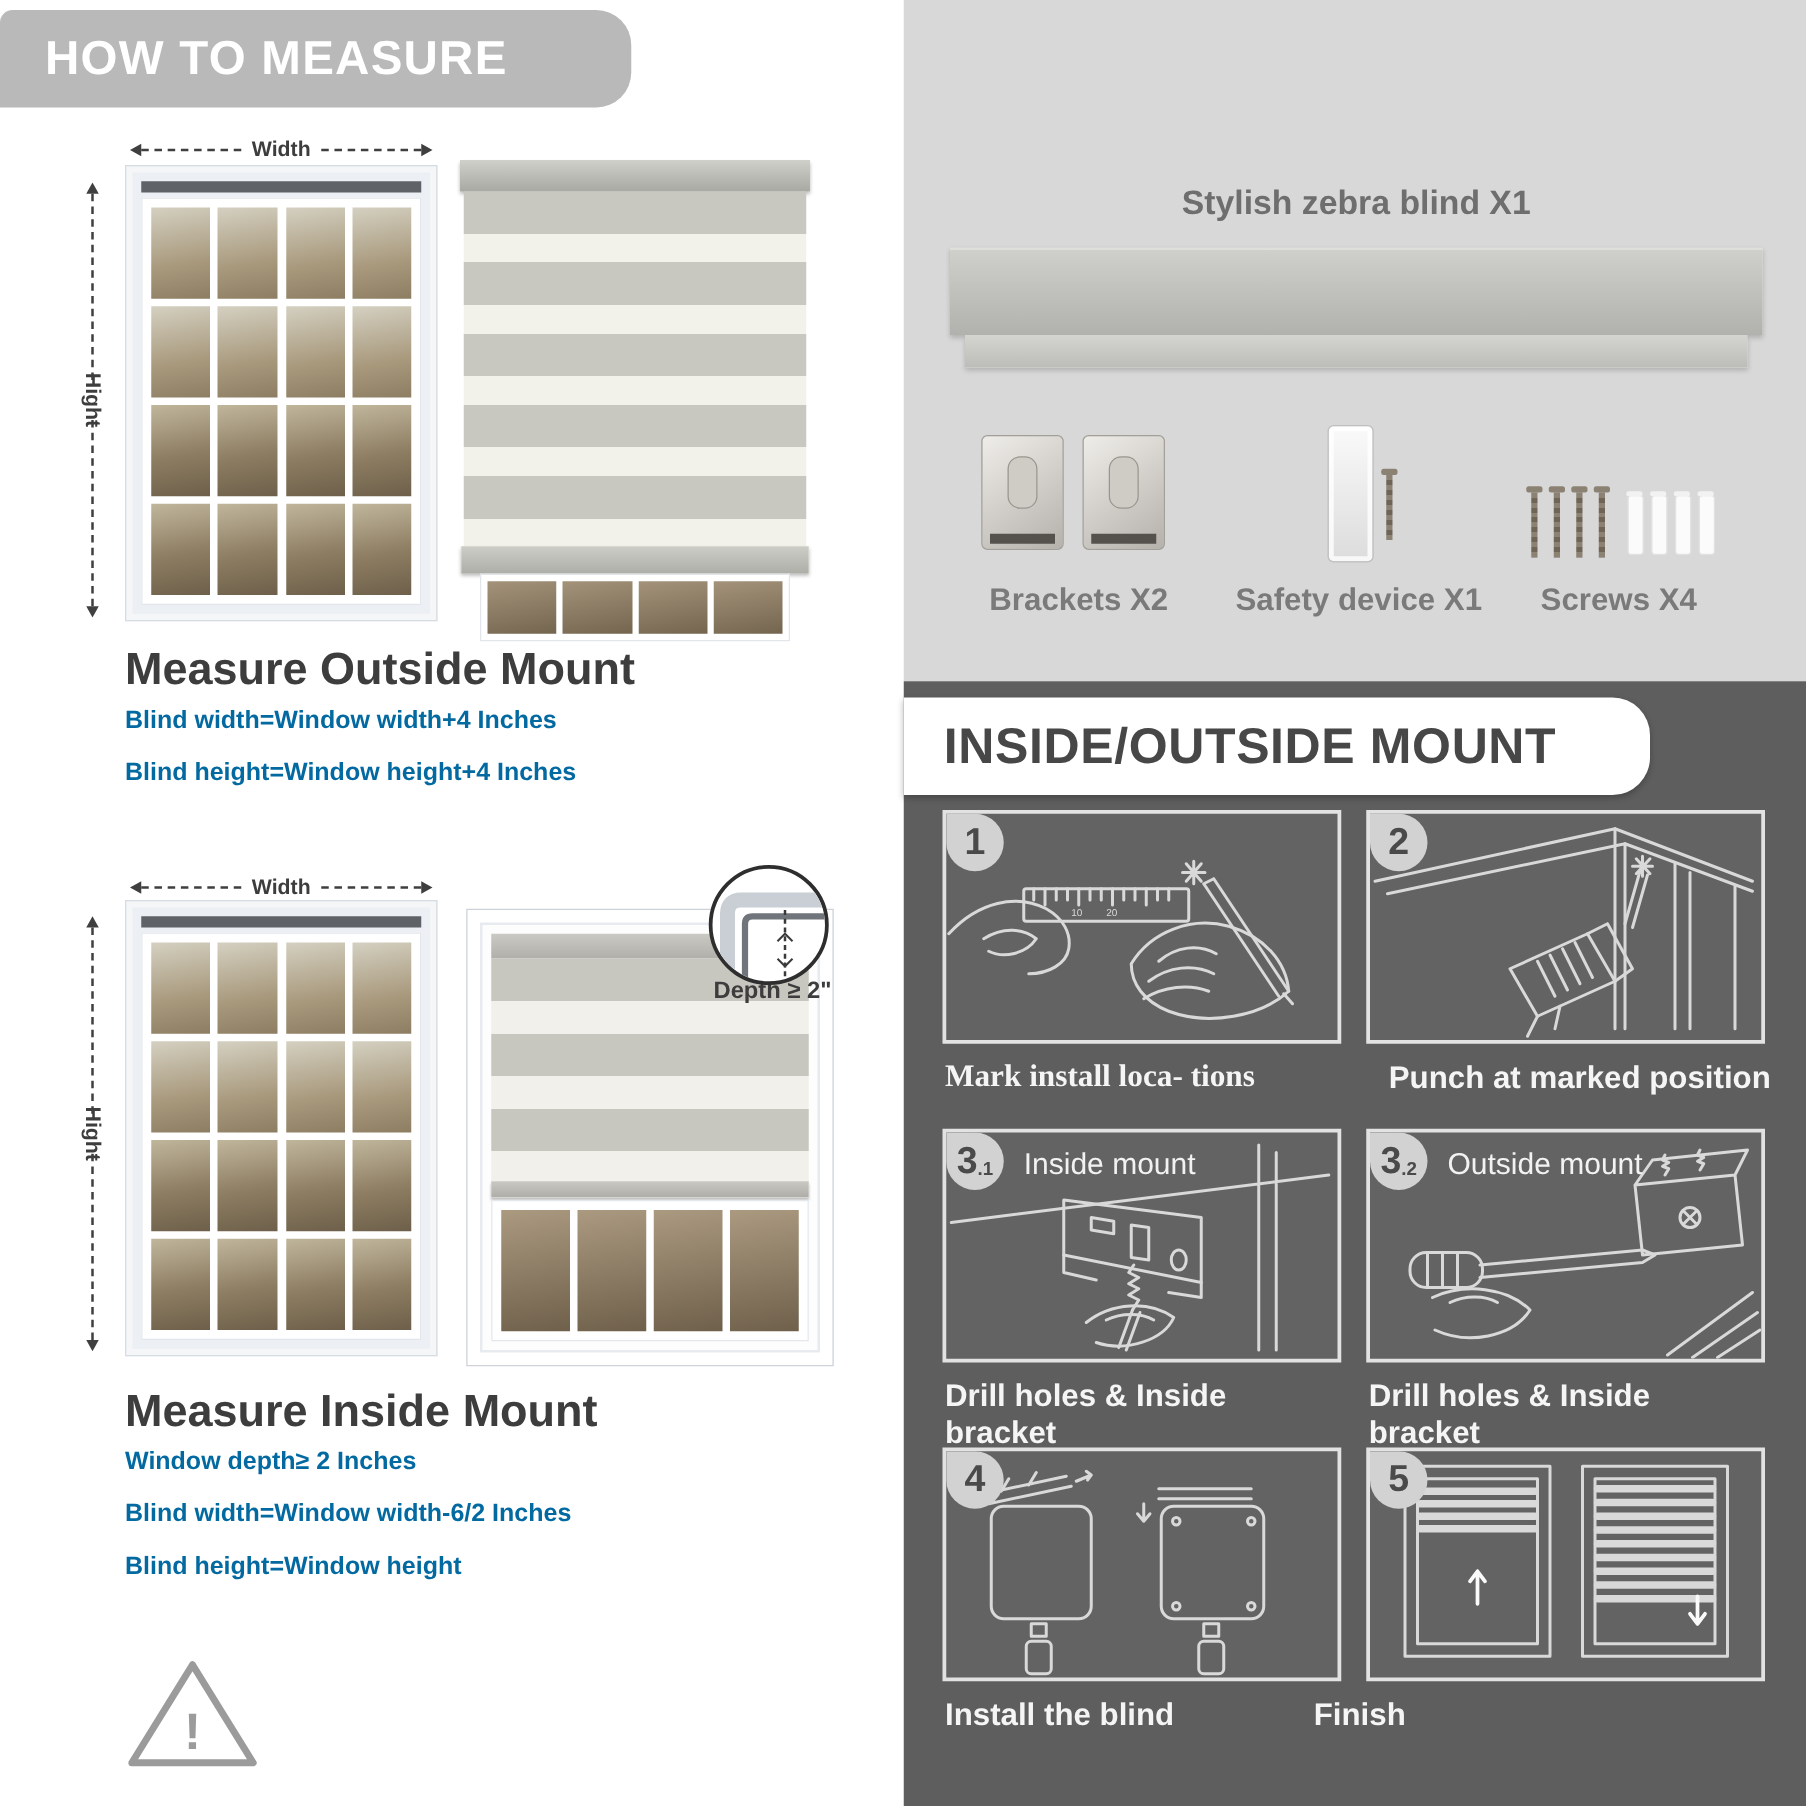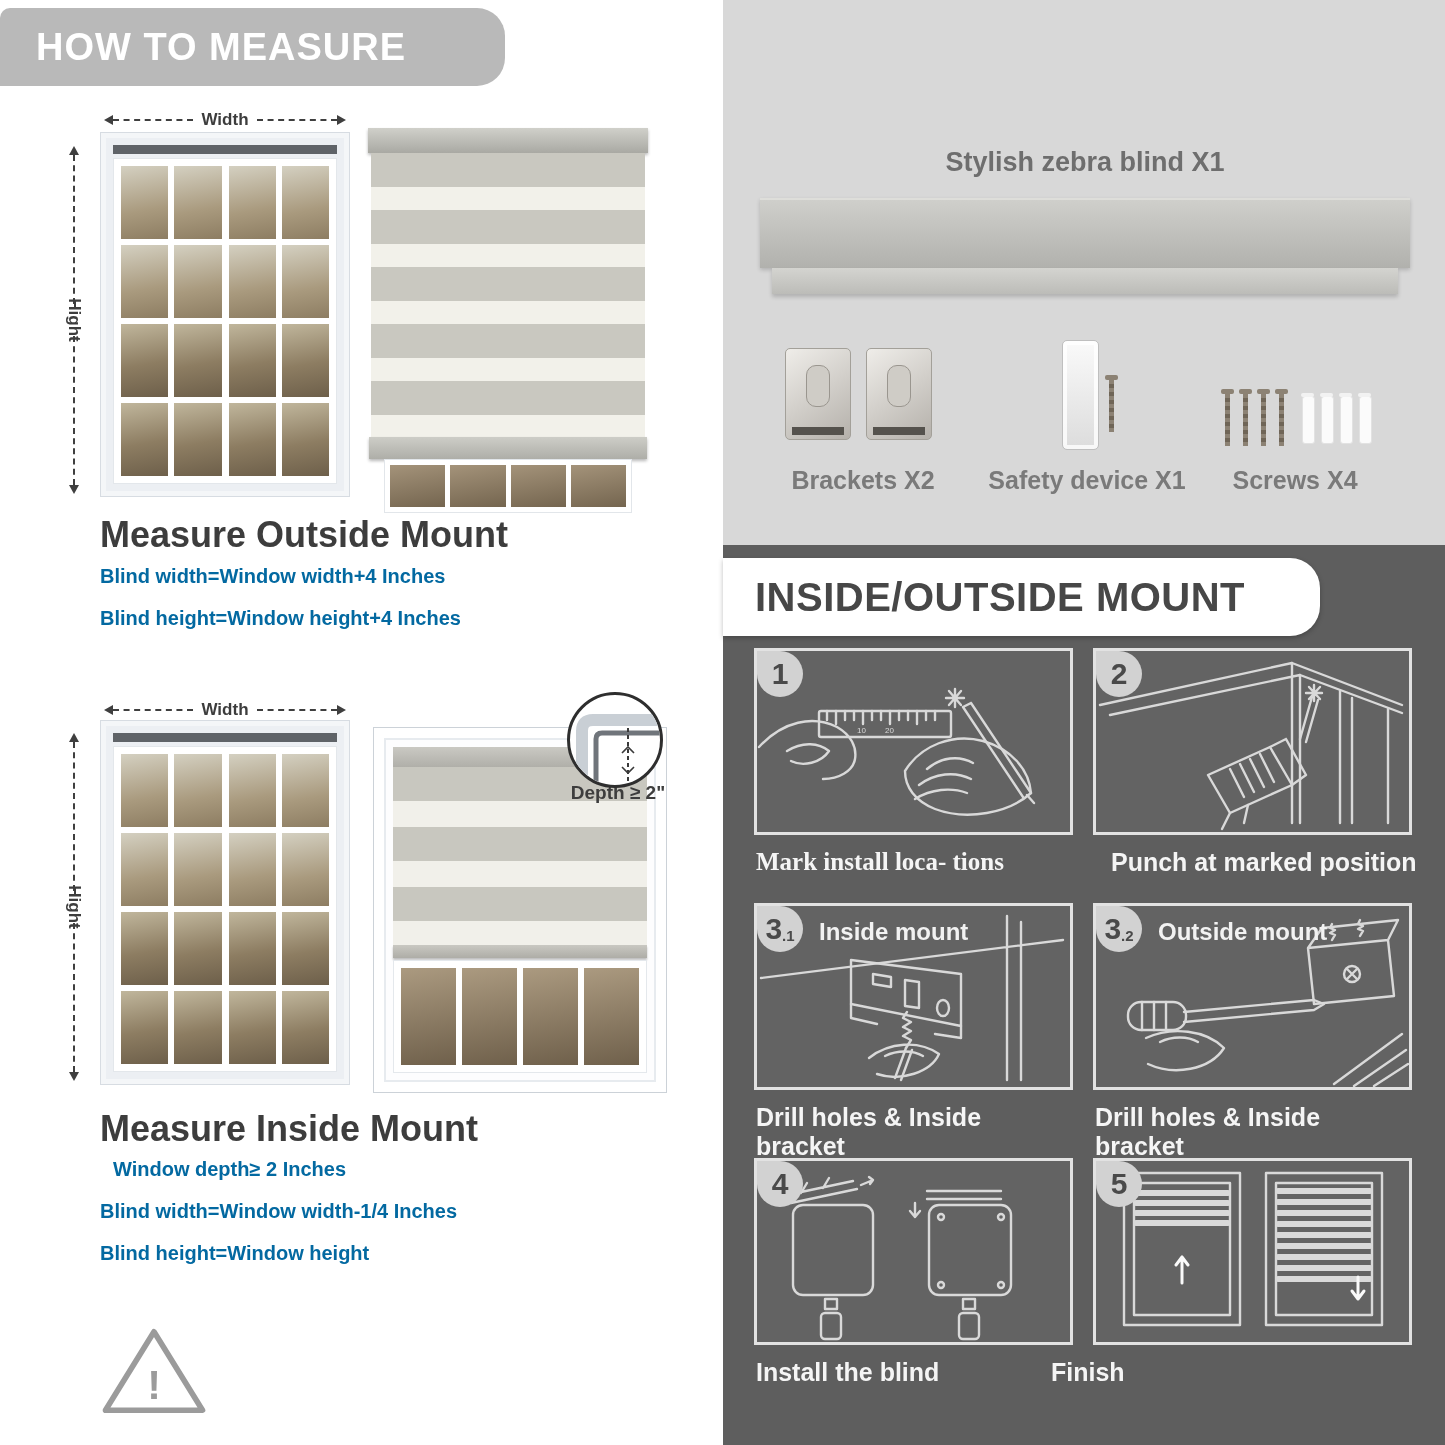--- a/index.html
+++ b/index.html
@@ -90,21 +90,21 @@
   .banner-white-dark{left:723px;top:558px;width:597px;height:78px;background:#fff;
     border-radius:0 30px 30px 0;display:flex;align-items:center;box-shadow:0 2px 5px rgba(0,0,0,.25);}
   .banner-white-dark span{color:#474747;font-size:40px;font-weight:bold;letter-spacing:.5px;padding-left:32px;}
 
   .panel{width:319px;height:187px;border:3px solid #e2e2e2;background:#636363;box-sizing:border-box;overflow:hidden;}
   .panel svg{position:absolute;left:0;top:0;}
   .badge{position:absolute;left:0;top:0;width:46px;height:46px;background:#d2d2d2;
     border-radius:0 50% 50% 50%;display:flex;align-items:center;justify-content:center;z-index:3;}
   .badge .n{font-size:30px;font-weight:bold;color:#4a4a4a;line-height:1;}
   .badge .sub{font-size:15px;font-weight:bold;color:#4a4a4a;align-self:flex-end;margin-bottom:8px;}
-  .panel-title{position:absolute;left:62px;top:12px;font-size:24px;font-weight:bold;color:#f2f2f2;z-index:3;}
+  .panel-title{position:absolute;left:62px;top:12px;font-size:24px;font-weight:normal;color:#f2f2f2;z-index:3;}
   .caption{font-size:25px;font-weight:bold;color:#f5f5f5;width:320px;}
 </style>
 </head>
 <body>
 
 <div id="root">
 
   <div class="abs banner-gray">
     <span>HOW TO MEASURE</span>
   </div>
@@ -223,22 +223,22 @@
     <svg width="90" height="90" viewBox="0 0 90 90">
       <path d="M12 90 V36 Q12 25 23 25 H90" stroke="#c9cfd5" stroke-width="12" fill="none"></path>
       <path d="M26 90 V44 Q26 38 32 38 H90" stroke="#70757b" stroke-width="5" fill="none"></path>
       <path d="M58 33 V90" stroke="#3a3a3a" stroke-width="2" stroke-dasharray="4 3" fill="none"></path>
       <path d="M52 58 l6 -6 l6 6 M52 72 l6 6 l6 -6" stroke="#3a3a3a" stroke-width="1.6" fill="none"></path>
     </svg>
   </div>
   <div class="abs depth-label" style="left:558px;top:782px;width:120px;text-align:center;">Depth ≥ 2"</div>
 
   <div class="abs h-measure" style="left:100px;top:1108px;">Measure Inside Mount</div>
-  <div class="abs formula" style="left:100px;top:1158px;margin-left:13px;">Window depth≥ 2 Inches</div>
-  <div class="abs formula" style="left:100px;top:1200px;">Blind width=Window width-1/4 Inches</div>
+  <div class="abs formula" style="left:100px;top:1158px;">Window depth≥ 2 Inches</div>
+  <div class="abs formula" style="left:100px;top:1200px;">Blind width=Window width-6/2 Inches</div>
   <div class="abs formula" style="left:100px;top:1242px;">Blind height=Window height</div>
 
   <svg class="abs" style="left:98px;top:1324px;" width="112" height="94" viewBox="0 0 120 100">
     <path d="M60 8 L112 92 L8 92 Z" fill="none" stroke="#9b9b9b" stroke-width="6" stroke-linejoin="round"></path>
     <text x="60" y="80" text-anchor="middle" font-size="44" font-weight="bold" fill="#9b9b9b">!</text>
   </svg>
 
   <div class="abs light-sec"></div>
 
 

